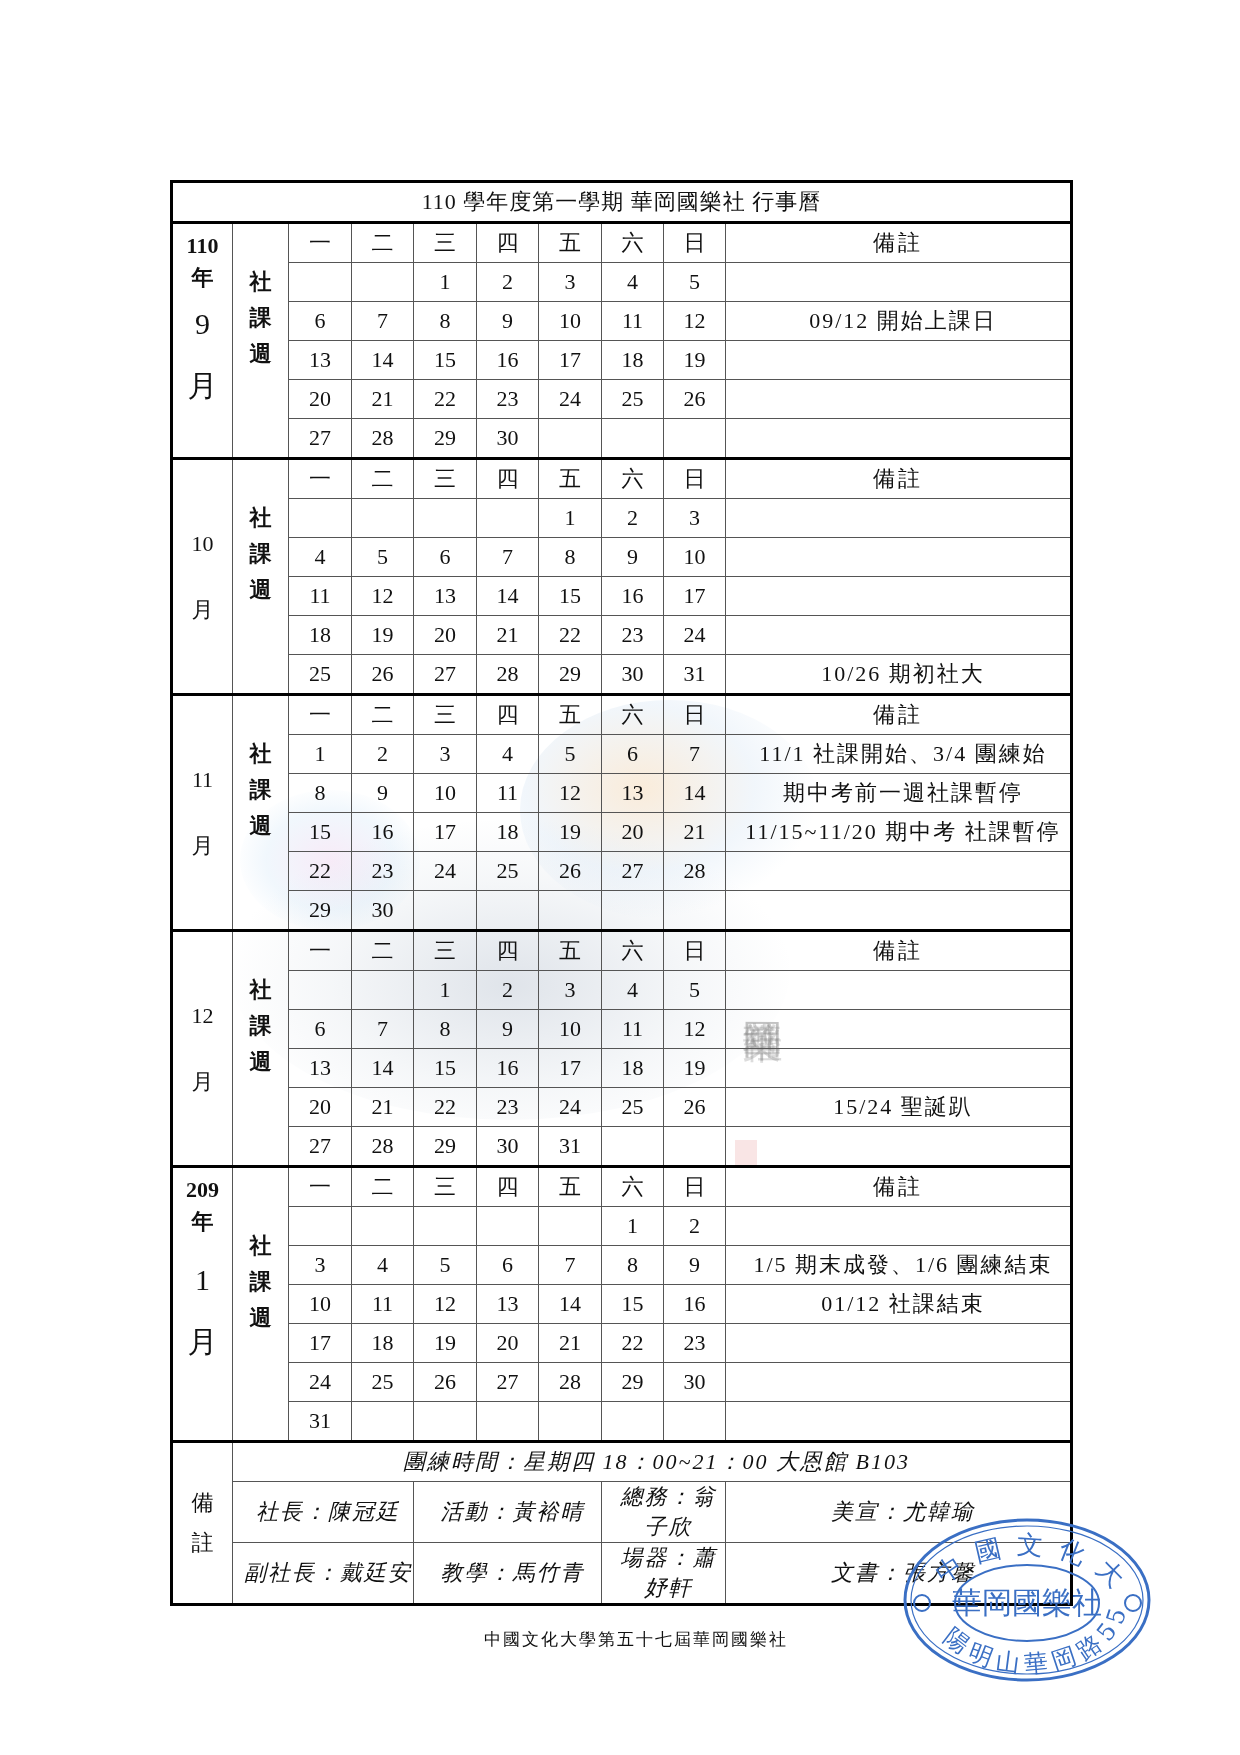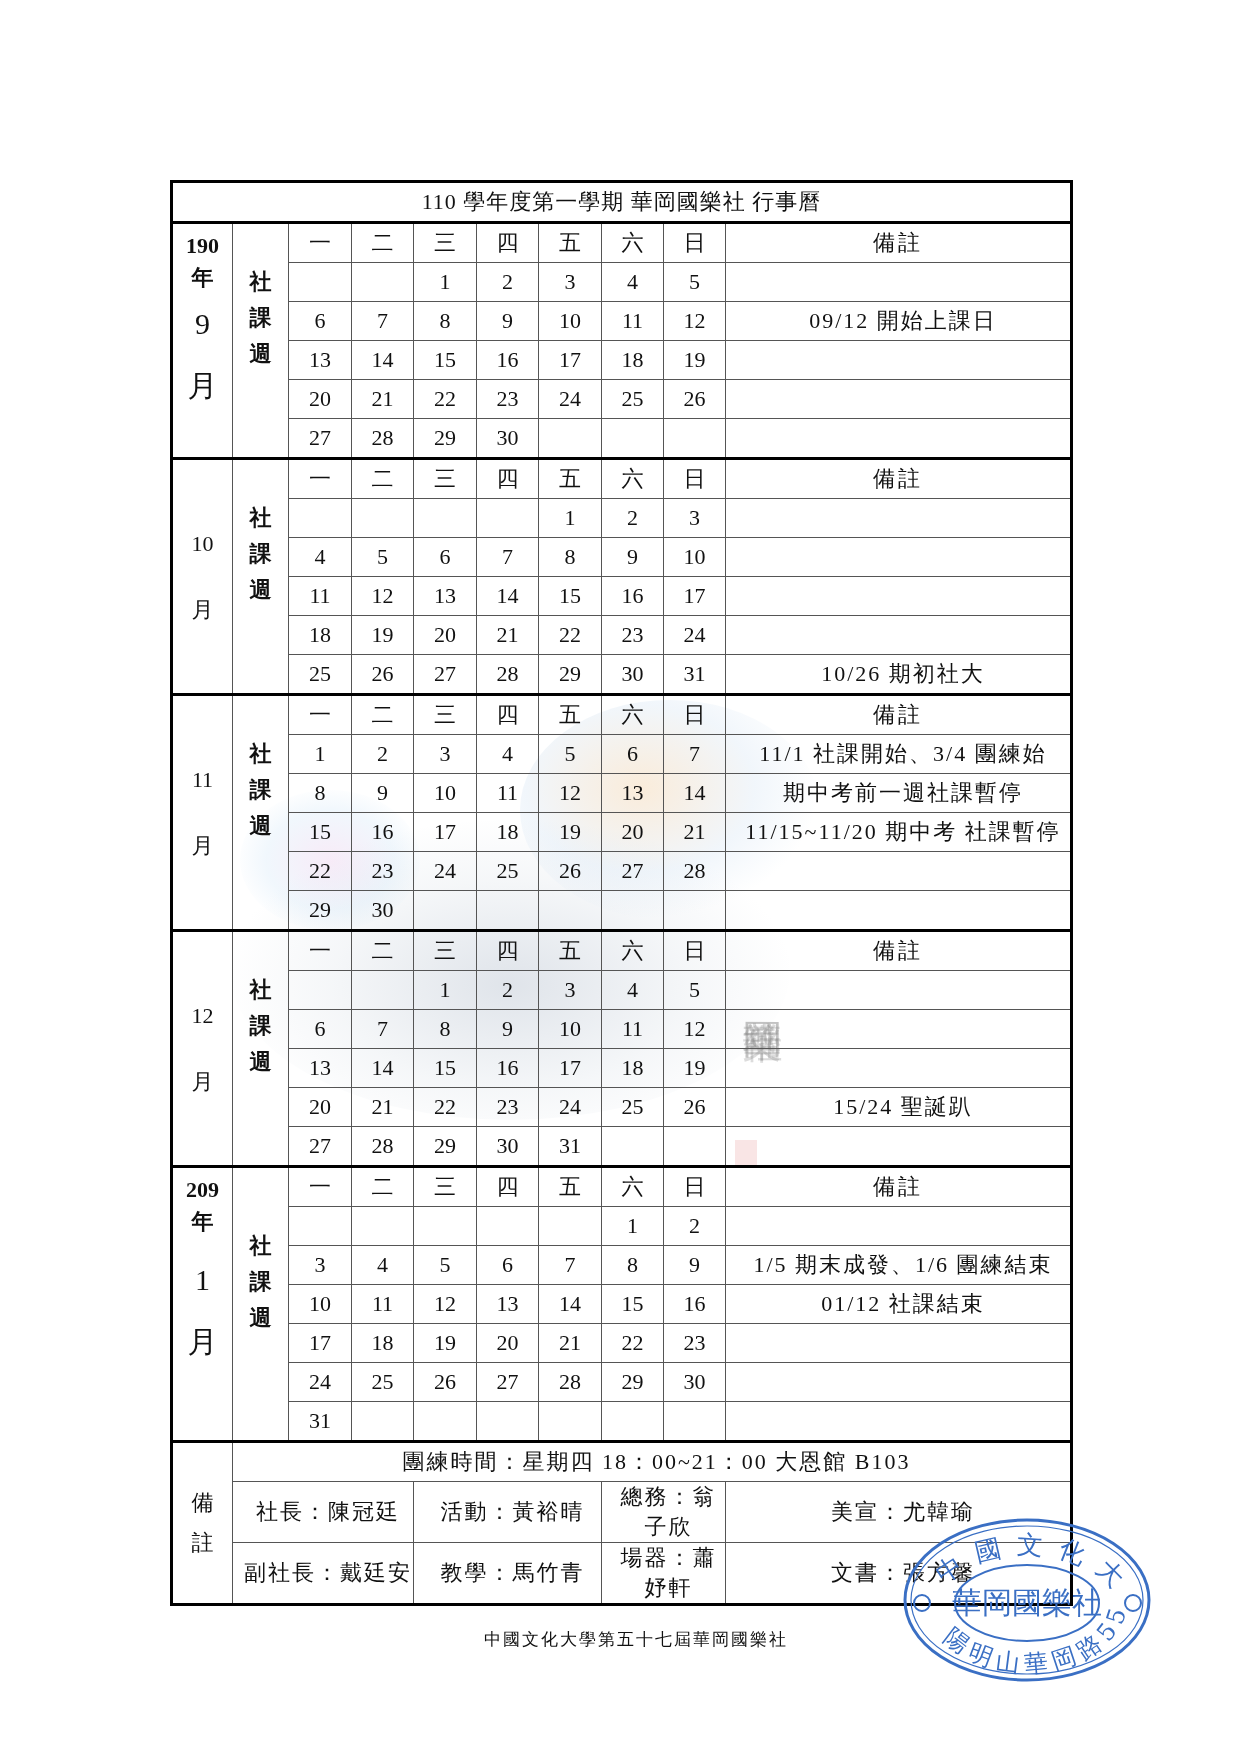--- a/index.html
+++ b/index.html
@@ -22,21 +22,21 @@
   td.title { height:42px; font-size:22px; letter-spacing:1px; border-bottom:3px solid #000 !important; }
   tr.month-start td { border-top:3px solid #000; }
   td.year { vertical-align:top !important; font-weight:bold; font-size:16px; line-height:32px; padding-top:6px !important; }
   td.year .big { display:block; font-weight:normal; font-size:30px; line-height:56px; }
   td.month-only { font-size:30px; line-height:62px; }
   td.club { font-weight:bold; font-size:20px; line-height:36px; }
   td.note { text-align:right; padding-left:10px !important; font-size:21px; letter-spacing:2px; }
   td.note-head { letter-spacing:3px; font-size:20px;font-family:Liberation Mono, monospace; }
   td.wd { font-size:18px; }
   td.foot-label { font-size:20px; line-height:40px; }
-  td.foot { text-align:left; padding-left:10px !important; font-size:21px; letter-spacing:2px; }
+  td.foot { text-align:left; padding-left:10px !important; font-size:21px; letter-spacing:2px;font-style:italic; }
 
   .footer-line { position:absolute; left:16px; width:1240px; top:1628px; text-align:center; font-size:17px; letter-spacing:2px; }
   .stamp { position:absolute; left:900px; top:1515px; width:255px; height:170px; }
 </style>
 </head>
 <body>
 
 <div class="wm wm2"></div>
 <div class="wm wm1"></div>
 <div class="wm wm3"></div>
@@ -55,21 +55,21 @@
       <col style="width:62px">
       <col style="width:62px">
     <col style="width:346px">
   </colgroup>
   <tbody id="cal-body">
     <tr>
       <td class="title" colspan="10">110 學年度第一學期  華岡國樂社  行事曆</td>
     </tr>
   <tr class="month-start">
         <td rowspan="6" class="year" style="padding-top: 4px;">
-          <div>190</div>
+          <div>110</div>
           <div>年</div>
           <span class="big" style="margin-top: 2px;">9</span>
           <span class="big" style="margin-top: 6px;">月</span>
         </td>
         <td rowspan="6" class="club" style="padding-top: 40px; vertical-align: top;">
           <div>社</div>
           <div>課</div>
           <div>週</div>
         </td>
         <td class="wd">一</td>

